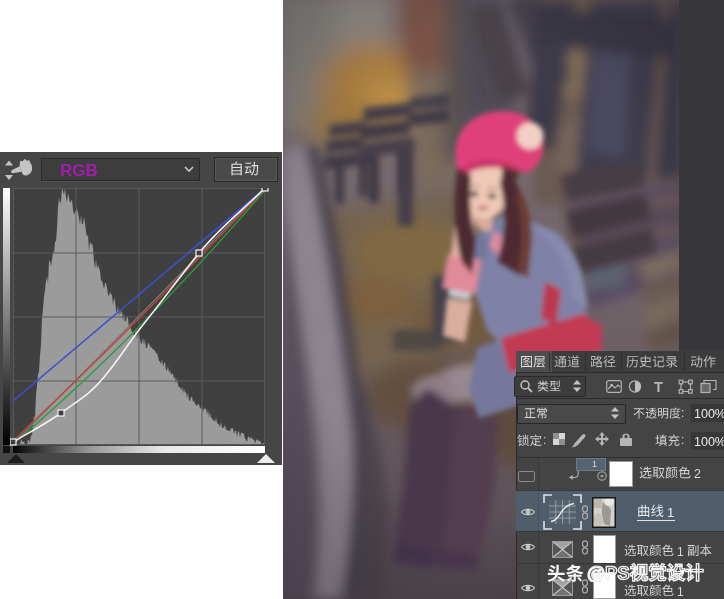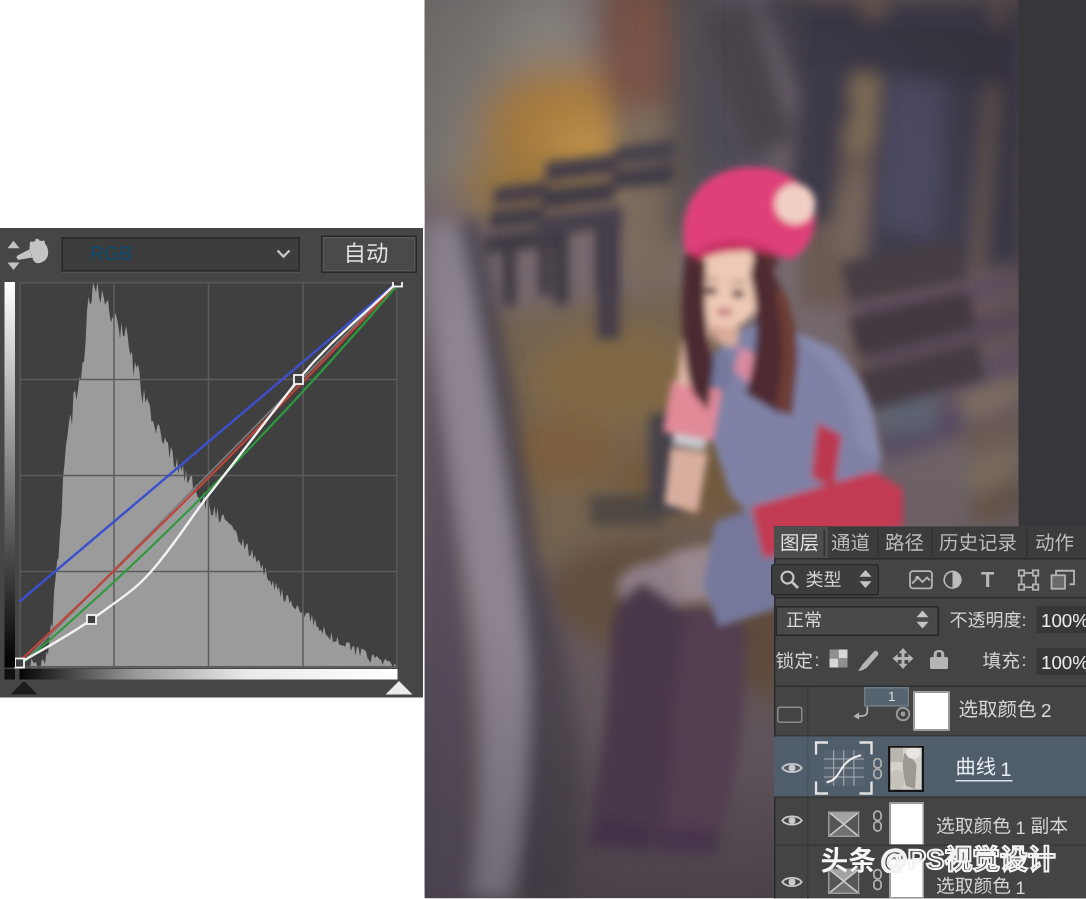--- a/index.html
+++ b/index.html
@@ -164,21 +164,21 @@
       <ellipse cx="200" cy="208" rx="5.5" ry="2.6" fill="#c1767c"></ellipse>
       <path d="M174,168 C168,140 181,119 205,113 C231,107 254,118 259,137 C263,152 257,166 244,173 L231,168 C213,157 194,157 182,170 Z" fill="#e0417a"></path>
       <path d="M178,170 C195,155 219,158 237,169 L244,173 C226,166 202,165 184,173 Z" fill="#c73366"></path>
       <circle cx="247" cy="136" r="13.5" fill="#f2cfc5"></circle>
       <polygon points="218,338 300,314 319,326 319,352 226,372" fill="#c23b52"></polygon>
       <path d="M262,282 L278,290 L273,326 L258,318 Z" fill="#bc3850"></path>
     </g>
   </svg>
 <div class="abs" style="left:0;top:152px;width:282px;height:313px;background:#464646"></div>
 <div class="abs" style="left:41px;top:158px;width:157px;height:21px;background:#3d3d3d;border:1px solid #292929;box-shadow:0 1px 0 rgba(255,255,255,.07)"></div>
-<div class="abs lat" style="left:60px;top:161px;font-size:13px;color:#0c4a6e;font-weight:normal">RGB</div>
+<div class="abs lat" style="left:60px;top:161px;font-size:17px;color:#a21caf;font-weight:bold">RGB</div>
 <svg class="abs" style="left:183px;top:165px" width="12" height="8" viewBox="0 0 12 8">
     <path d="M2,2 L6,6 L10,2" stroke="#c8c8c8" stroke-width="1.6" fill="none"></path>
   </svg>
 <div class="abs" style="left:214px;top:157px;width:62px;height:23px;background:#4a4a4a;border:1px solid #282828;box-shadow:inset 0 0 0 1px #575757"></div>
 <div class="abs" style="left:229px;top:161px;">
     <svg class="t" width="30.0" height="15.0" viewBox="0 -880 2000 1000" fill="#e2e2e2">
       <use href="#g0" transform="translate(0,0) scale(1,-1)"></use>
       <use href="#g1" transform="translate(1000,0) scale(1,-1)"></use>
     </svg>
   </div>

